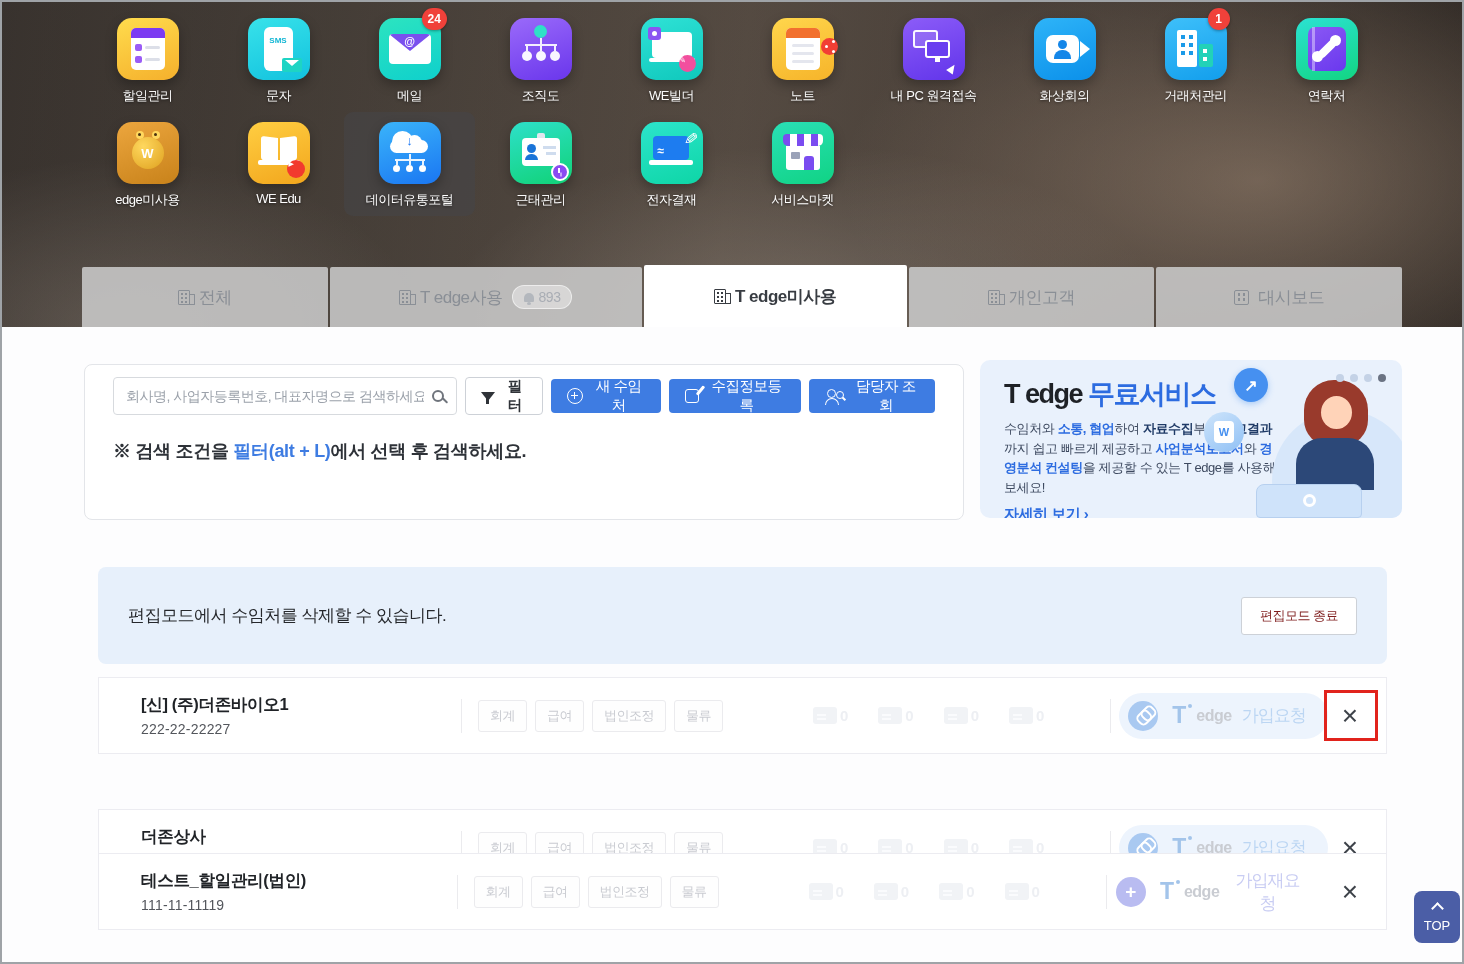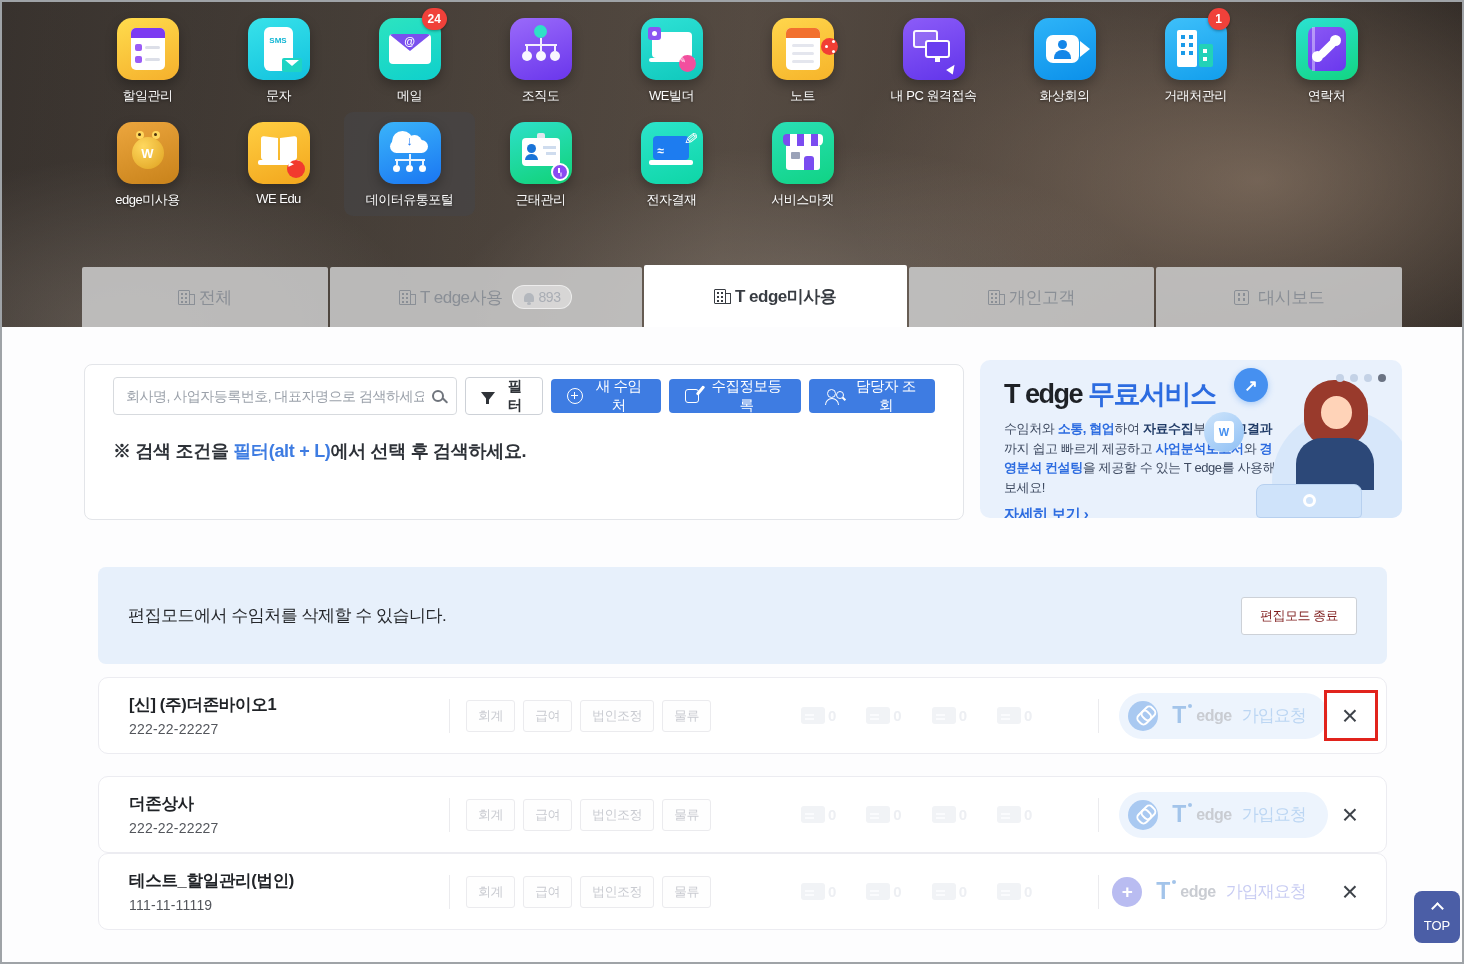--- a/index.html
+++ b/index.html
@@ -223,22 +223,22 @@
   .fl1 { position:absolute; left:16px; top:2px; width:34px; height:34px; border-radius:50%; background:#4690f0; color:#fff; display:flex; align-items:center; justify-content:center; font-size:16px; font-weight:800; box-shadow:0 2px 6px rgba(70,144,240,.4); }
   .fl2 { position:absolute; left:-14px; top:46px; width:40px; height:40px; border-radius:50%; background:linear-gradient(145deg,#cfe5fb,#8fc0f5); display:flex; align-items:center; justify-content:center; }
   .fl2 .doc { width:20px; height:22px; background:#fff; border-radius:4px; color:#4690f0; font-size:11px; font-weight:800; display:flex; align-items:center; justify-content:center; }
 
   
   .edit-bar { position:absolute; left:96px; top:565px; width:1289px; height:97px; background:#e7f0fb; border-radius:8px; display:flex; align-items:center; padding:0 30px; }
   .edit-msg { font-size:17px; color:#26282c; letter-spacing:-.5px; }
   .exit-btn { margin-left:auto; background:#fff; border:1px solid #cdd1d7; border-radius:3px; padding:9px 18px; font-size:13px; color:#7f1d1d; cursor:pointer; letter-spacing:-.5px; font-family:inherit; }
 
   
-  .crow { position:absolute; left:96px; width:1289px; height:77px; background:#fff; border:1px solid #ececf1; border-radius:10px; display:flex; align-items:center; padding:0 24px 0 30px; }
-  .r1{top:675px} .r2{top:774px} .r3{top:851px}
+  .crow { position:absolute; left:96px; width:1289px; height:77px; background:#fff; border:1px solid #ececf1; border-radius:0; display:flex; align-items:center; padding:0 24px 0 42px; }
+  .r1{top:675px} .r2{top:807px} .r3{top:851px}
   .cinfo { width:320px; }
   .cname { font-size:16.5px; font-weight:700; color:#202327; letter-spacing:-.3px; }
   .cnum { margin-top:5px; font-size:14px; color:#53565c; letter-spacing:.2px; }
   .vsep { width:1px; height:34px; background:#ebebee; flex:none; }
   .badges { display:flex; gap:8px; margin:0 16px; }
   .badge { border:1px solid #ebebee; background:#fefefe; border-radius:3px; padding:6px 11px; font-size:13px; color:#c9cbd1; letter-spacing:-.5px; white-space:nowrap; }
   .counts { display:flex; gap:30px; margin-left:74px; align-items:center; }
   .cnt { display:flex; align-items:center; gap:3px; font-size:15px; color:#edeff3; font-weight:600; }
   .cicon { width:24px; height:17px; border-radius:3px; background:#f1f3f6; position:relative; }
   .cicon::after { content:""; position:absolute; left:4px; bottom:4px; width:9px; height:2px; background:#fafbfd; box-shadow:0 -4px 0 #fafbfd; }

